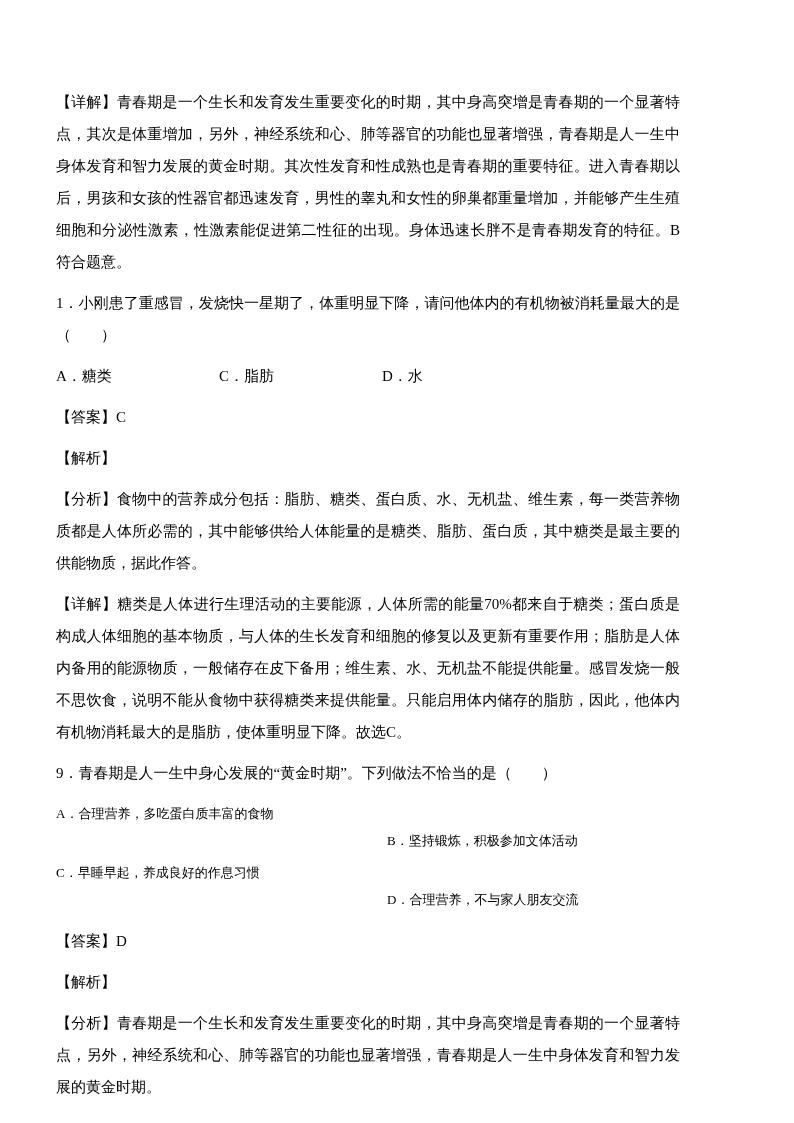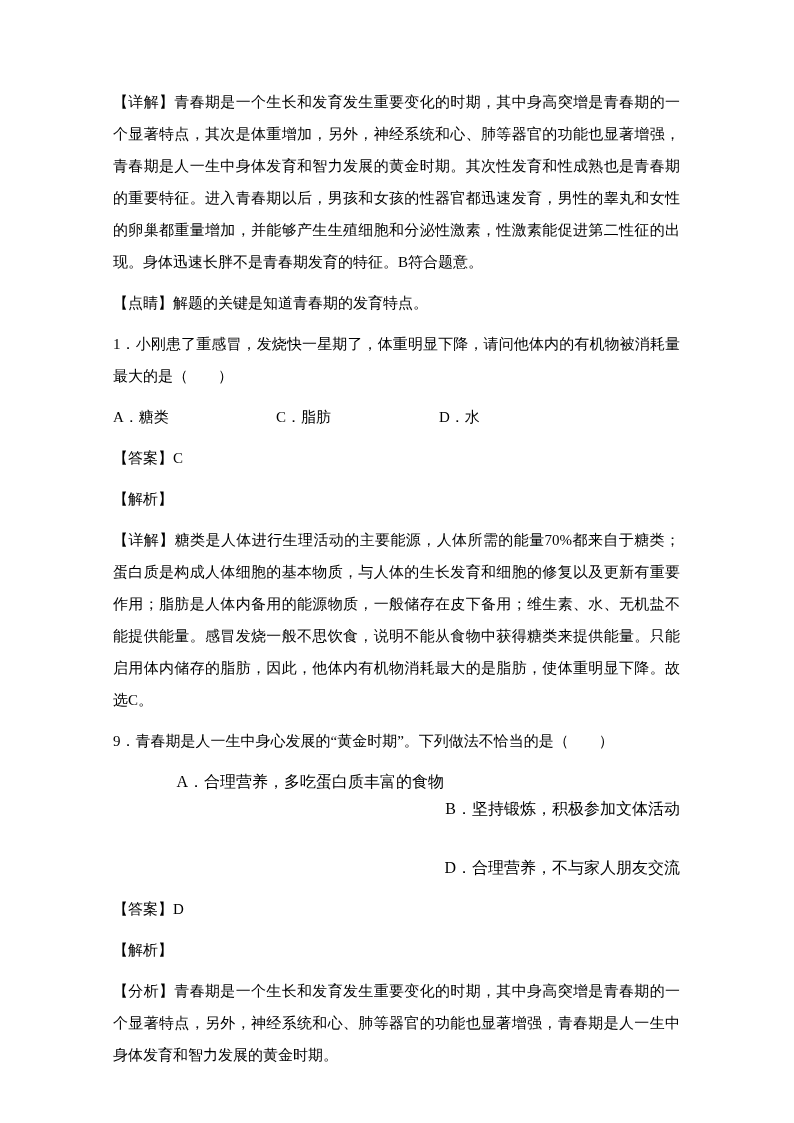--- a/index.html
+++ b/index.html
@@ -10,21 +10,21 @@
   body {
     width: 794px;
     height: 1123px;
     font-family: "Liberation Serif", "DejaVu Serif", serif;
     color: #000000;
   }
   .page {
     box-sizing: border-box;
     width: 794px;
     height: 1123px;
-    padding: 86px 114px 30px 113px;
+    padding: 86px 114px 30px 56px;
     overflow: hidden;
     background: #ffffff;
   }
   .para {
     font-size: 15px;
     line-height: 32px;
     text-align: justify;
     margin: 0 0 9px 0;
     word-break: break-all;
   }
@@ -37,63 +37,63 @@
   .opt-row .opt {
     width: 163px;
     flex: 0 0 auto;
   }
   .opt-row .opt:last-child {
     width: auto;
   }
   .opt-grid {
     display: flex;
     flex-wrap: wrap;
-    font-size: 16px;
+    font-size: 13px;
     line-height: 32px;
     margin: 0 0 9px 0;
-    text-align: right;
   }
   .opt-grid .opt-left {
     flex: 0 0 331px;
   }
   .opt-grid .opt-right {
     flex: 1 1 auto;
     margin-top: 27px;
   }
 </style>
 </head>
 <body>
 
 <div class="page">
 
   <p class="para">【详解】青春期是一个生长和发育发生重要变化的时期，其中身高突增是青春期的一个显著特点，其次是体重增加，另外，神经系统和心、肺等器官的功能也显著增强，青春期是人一生中身体发育和智力发展的黄金时期。其次性发育和性成熟也是青春期的重要特征。进入青春期以后，男孩和女孩的性器官都迅速发育，男性的睾丸和女性的卵巢都重量增加，并能够产生生殖细胞和分泌性激素，性激素能促进第二性征的出现。身体迅速长胖不是青春期发育的特征。B符合题意。</p>
 
-  <p class="para">【点睛】解题的关键是知道青春期的发育特点。</p>
 
   <p class="para">1．小刚患了重感冒，发烧快一星期了，体重明显下降，请问他体内的有机物被消耗量最大的是（　　）</p>
 
   <div class="opt-row">
     <span class="opt">A．糖类</span>
     <span class="opt">C．脂肪</span>
     <span class="opt">D．水</span>
   </div>
 
   <p class="para">【答案】C</p>
 
   <p class="para">【解析】</p>
 
+  <p class="para">【分析】食物中的营养成分包括：脂肪、糖类、蛋白质、水、无机盐、维生素，每一类营养物质都是人体所必需的，其中能够供给人体能量的是糖类、脂肪、蛋白质，其中糖类是最主要的供能物质，据此作答。</p>
 
   <p class="para">【详解】糖类是人体进行生理活动的主要能源，人体所需的能量70%都来自于糖类；蛋白质是构成人体细胞的基本物质，与人体的生长发育和细胞的修复以及更新有重要作用；脂肪是人体内备用的能源物质，一般储存在皮下备用；维生素、水、无机盐不能提供能量。感冒发烧一般不思饮食，说明不能从食物中获得糖类来提供能量。只能启用体内储存的脂肪，因此，他体内有机物消耗最大的是脂肪，使体重明显下降。故选C。</p>
 
 
   <p class="para">9．青春期是人一生中身心发展的“黄金时期”。下列做法不恰当的是（　　）</p>
 
   <div class="opt-grid">
     <span class="opt-left">A．合理营养，多吃蛋白质丰富的食物</span>
     <span class="opt-right">B．坚持锻炼，积极参加文体活动</span>
+    <span class="opt-left">C．早睡早起，养成良好的作息习惯</span>
     <span class="opt-right">D．合理营养，不与家人朋友交流</span>
   </div>
 
   <p class="para">【答案】D</p>
 
   <p class="para">【解析】</p>
 
   <p class="para">【分析】青春期是一个生长和发育发生重要变化的时期，其中身高突增是青春期的一个显著特点，另外，神经系统和心、肺等器官的功能也显著增强，青春期是人一生中身体发育和智力发展的黄金时期。</p>
 
 </div>

